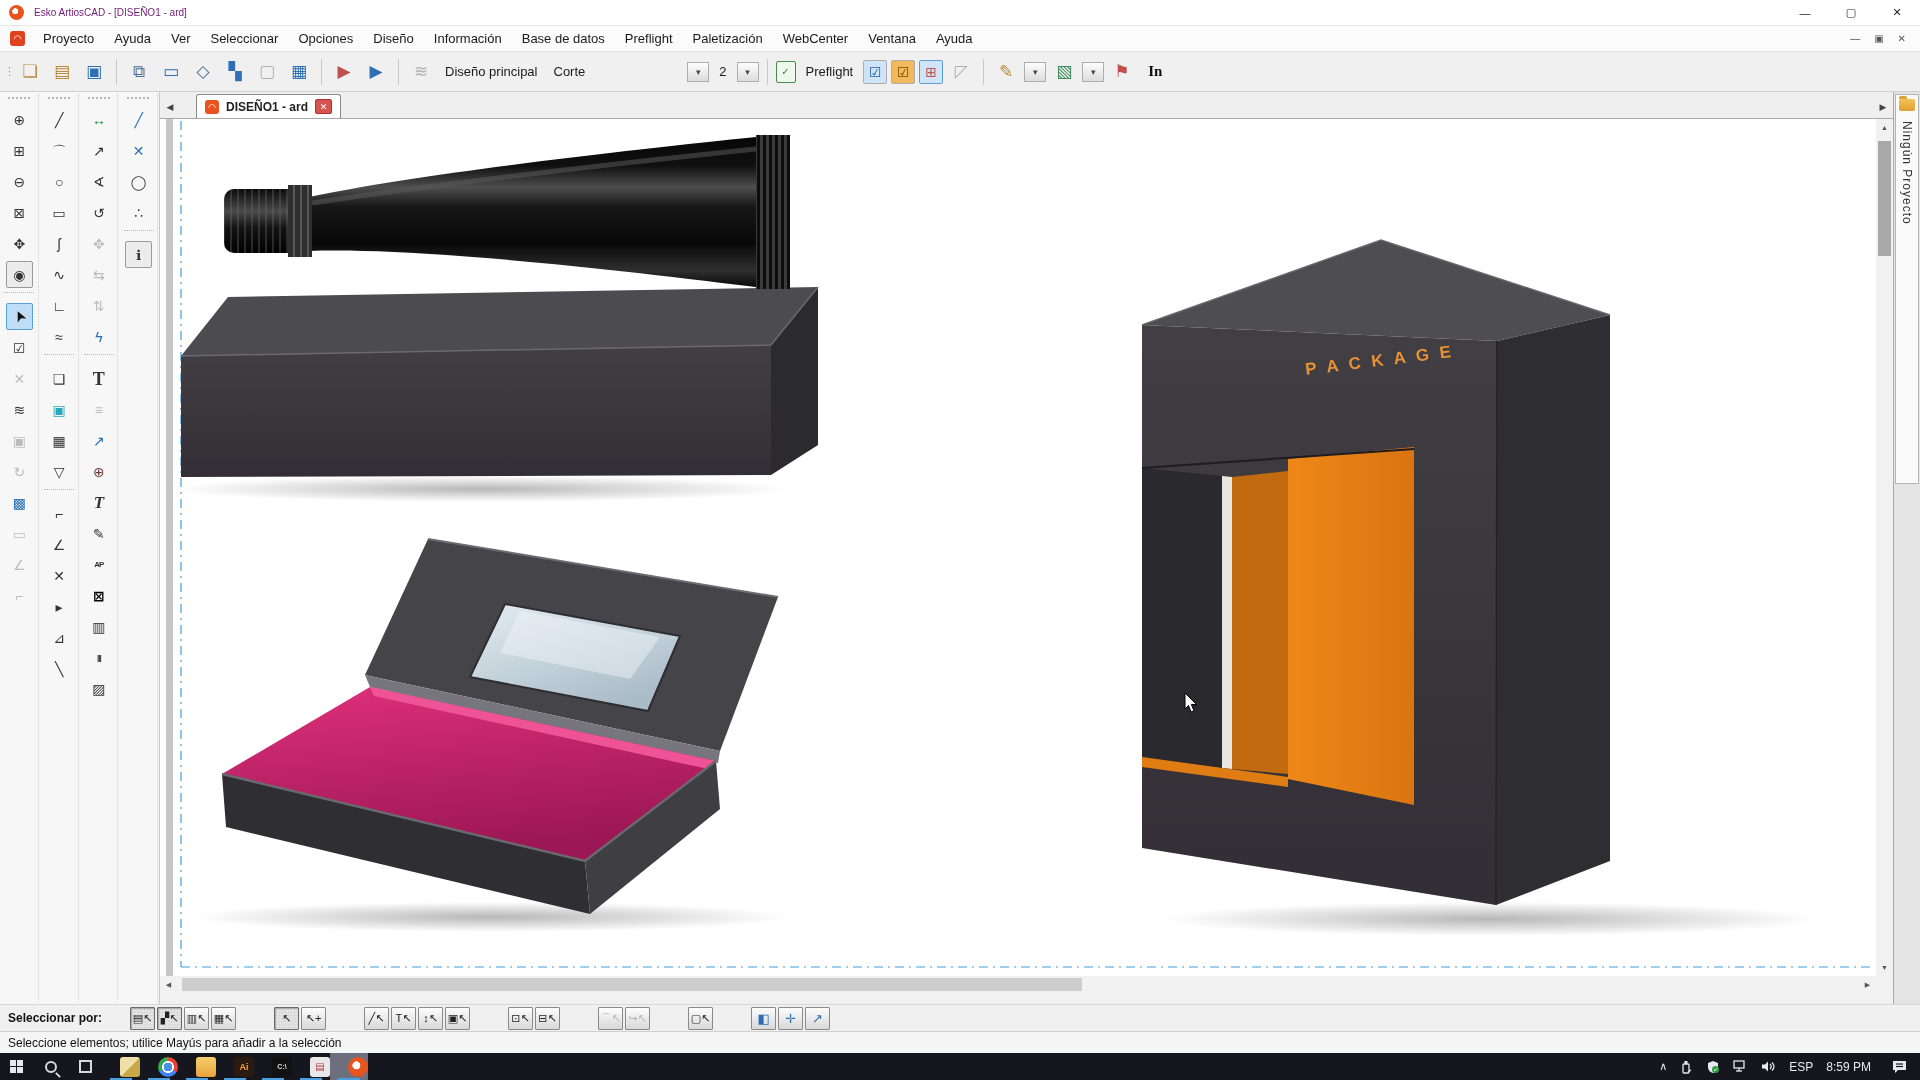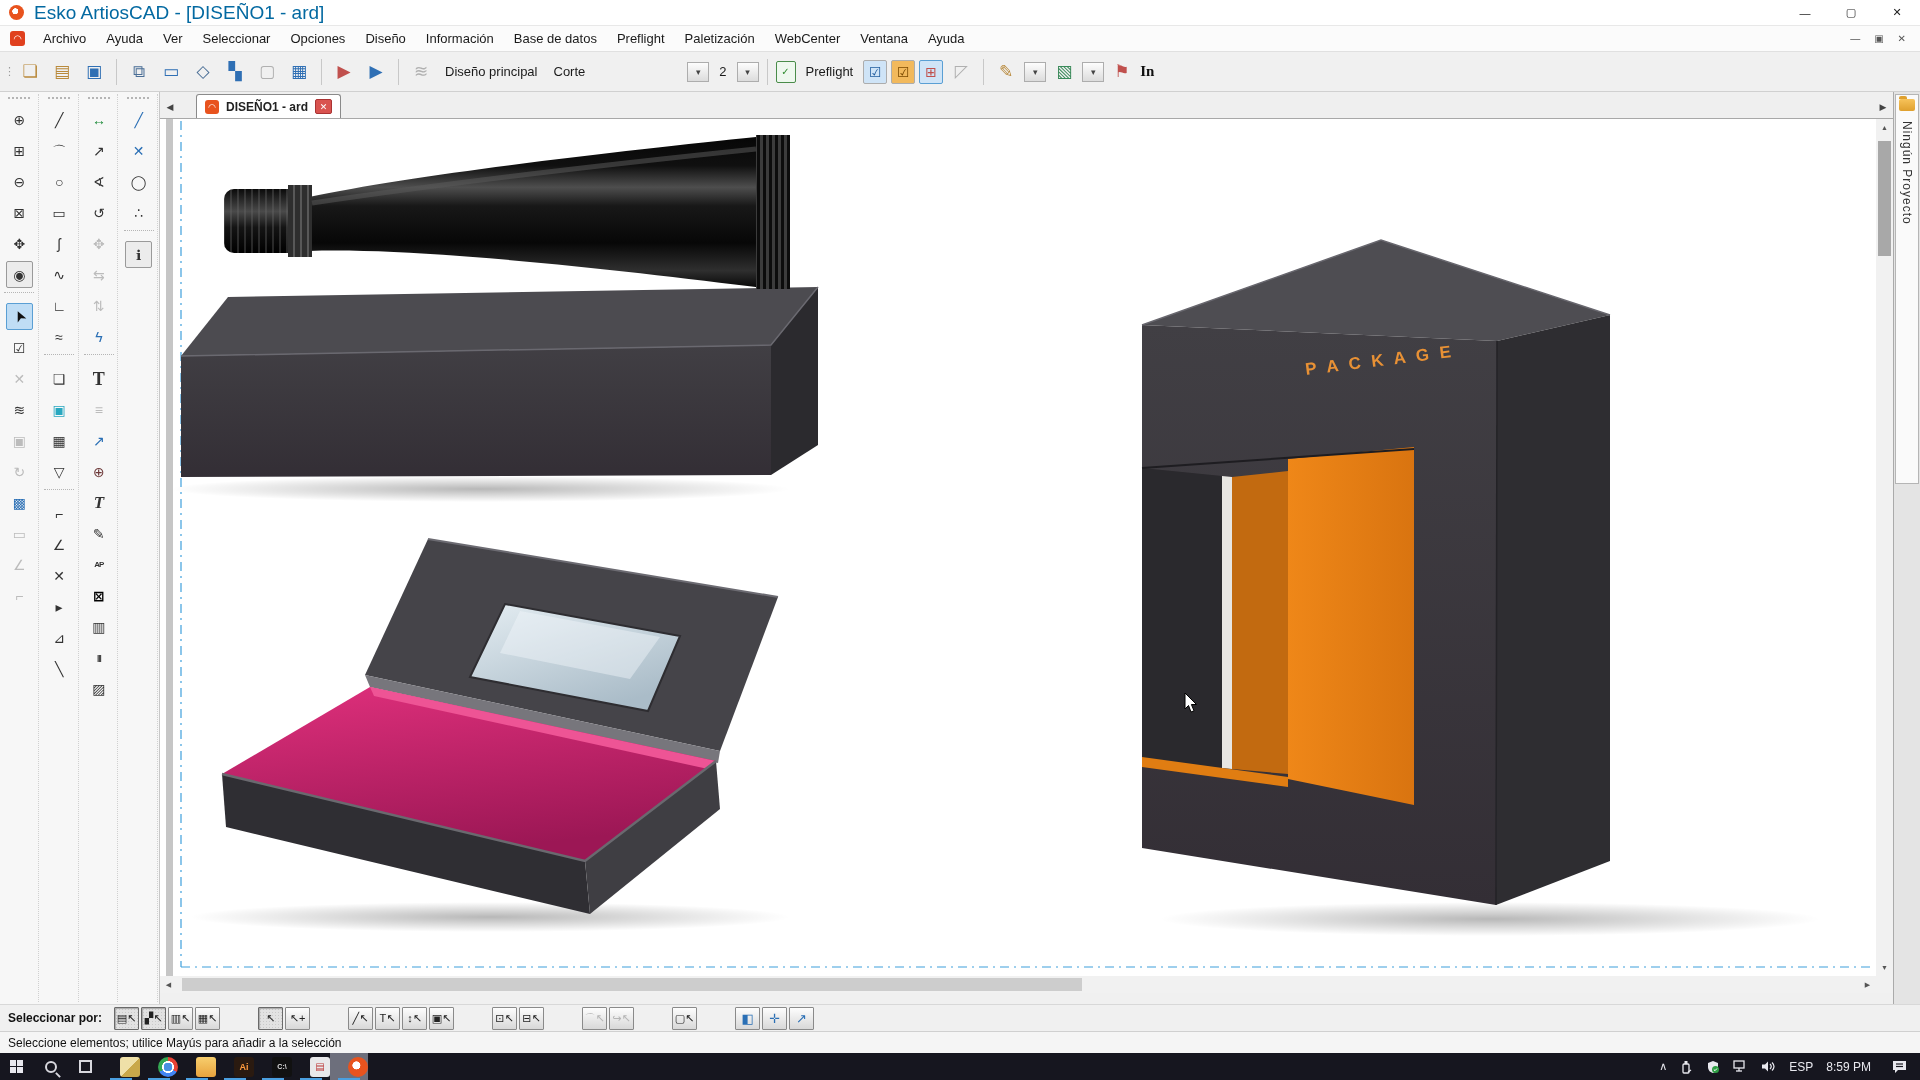--- a/index.html
+++ b/index.html
@@ -4,21 +4,21 @@
 <style>
   * { margin:0; padding:0; box-sizing:border-box; }
   html,body { width:1920px; height:1080px; overflow:hidden;
     font-family:"Liberation Sans","DejaVu Sans",sans-serif; background:#f0f0f0; }
 
   
   #titlebar { position:absolute; left:0; top:0; width:1920px; height:26px; background:#ffffff;
     display:flex; align-items:center; border-bottom:1px solid #e8e8e8; }
   .esko-logo { width:15px; height:15px; border-radius:50%; margin:0 10px 0 9px;
     background:radial-gradient(circle at 42% 42%, #ffffff 0 23%, #e8531e 26% 100%); }
-  #win-title { font-size:19px; color:#0369a1; }
+  #win-title { font-size:10px; color:#701a75; }
   .wbtns { margin-left:auto; display:flex; height:100%; }
   .wbtn { width:46px; height:100%; display:flex; align-items:center; justify-content:center;
     font-size:11px; color:#222; }
 
   
   #menubar { position:absolute; left:0; top:26px; width:1920px; height:26px; background:#fbfbfb;
     display:flex; align-items:center; border-bottom:1px solid #e0e0e0; }
   .doc-ico { width:15px; height:15px; border-radius:3px; background:#e0401e; color:#fff;
     font-size:10px; font-weight:bold; display:flex; align-items:center; justify-content:center;
     margin:0 8px 0 10px; }
@@ -41,21 +41,21 @@
   .tlabel { font-size:13px; color:#1a1a1a; padding:0 6px; }
   .combo-btn { width:22px; height:20px; border:1px solid #adadad; background:linear-gradient(#fdfdfd,#dcdcdc);
     display:flex; align-items:center; justify-content:center; font-size:9px; color:#444; }
   .preflight-ico { width:20px; height:22px; border:1px solid #4a8c4a; border-radius:2px;
     background:#eef8ee; color:#2e8b2e; font-size:10px; display:flex; align-items:center; justify-content:center; }
   .cb { width:24px; height:24px; display:flex; align-items:center; justify-content:center;
     border:1px solid #adadad; border-radius:2px; font-size:14px; }
   .cb.bluebg { background:#cfe4f7; color:#1f5c9e; }
   .cb.orangebg { background:#f2b95c; color:#7c4a00; }
   .cb.pressed { background:#cfe4f7; border-color:#5a9fd4; color:#c0504d; }
-  .in-label { font-family:"Liberation Serif","DejaVu Serif",serif; font-weight:bold; font-size:15px; color:#111; }
+  .in-label { font-family:"Liberation Serif","DejaVu Serif",serif; font-weight:bold; font-size:15px; color:#111;margin-left:8px; }
 
   
   #palette { position:absolute; left:0; top:92px; width:160px; height:912px; background:#f7f7f7;
     border-right:1px solid #c8c8c8; display:flex; gap:2px; padding:2px 1px; }
   .pcol { width:38px; display:flex; flex-direction:column; align-items:center; gap:4px;
     border-right:1px dotted #d0d0d0; padding-top:12px; position:relative; }
   .pcol::before { content:""; position:absolute; top:2px; left:6px; right:6px; height:5px;
     background-image:radial-gradient(#b5b5b5 1px, transparent 1px); background-size:4px 4px; }
   .tool { width:27px; height:27px; display:flex; align-items:center; justify-content:center;
     border:1px solid transparent; border-radius:2px; }
@@ -105,21 +105,21 @@
     border:1px solid #b5b5b5; display:flex; flex-direction:column; align-items:center; padding-top:4px; }
   .folder-ico { width:16px; height:12px; background:linear-gradient(#f7c35a,#dfa02e); border-radius:2px;
     position:relative; margin-bottom:10px; }
   .folder-ico::before { content:""; position:absolute; top:-3px; left:0; width:8px; height:3px;
     background:#dfa02e; border-radius:2px 2px 0 0; }
   #project-label { writing-mode:vertical-rl; font-size:12px; color:#333; letter-spacing:1px; }
 
   
   #selectbar { position:absolute; left:0; top:1004px; width:1920px; height:27px; background:#f0f0f0;
     border-top:1px solid #d8d8d8; display:flex; align-items:center; }
-  #selectbar-label { font-size:12px; font-weight:bold; color:#111; padding:0 12px 0 8px;text-align:center; }
+  #selectbar-label { font-size:12px; font-weight:bold; color:#111; padding:0 28px 0 8px;text-align:center; }
   #selbtns { display:flex; gap:2px; align-items:center; }
   .selbtn { width:25px; height:23px; border:1px solid #8a8a8a; background:linear-gradient(#fdfdfd,#d8d8d8);
     display:flex; align-items:center; justify-content:center; font-size:11px; color:#222; border-radius:1px; }
   .selbtn.gap { margin-left:36px; }
   .selbtn.pressed { background:#e2e2e2;
     background-image:radial-gradient(#c9c9c9 1px, transparent 1px); background-size:3px 3px;
     border-color:#6a6a6a; box-shadow:inset 1px 1px 1px rgba(0,0,0,.25); }
   .selbtn.disabled { color:#b5b5b5; }
   .selbtn.blue { color:#2a6fb5; font-size:13px; }
 
@@ -169,21 +169,21 @@
     <span class="wbtn">—</span>
     <span class="wbtn">▢</span>
     <span class="wbtn close">✕</span>
   </div>
 </div>
 
 <div id="menubar">
   <span class="doc-ico">◠</span>
   <div id="menu-items">
 
-  <span class="menu-item">Archivo</span>
+  <span class="menu-item">Proyecto</span>
       <span class="menu-item">Ayuda</span>
       <span class="menu-item">Ver</span>
       <span class="menu-item">Seleccionar</span>
       <span class="menu-item">Opciones</span>
       <span class="menu-item">Diseño</span>
       <span class="menu-item">Información</span>
       <span class="menu-item">Base de datos</span>
       <span class="menu-item">Preflight</span>
       <span class="menu-item">Paletización</span>
       <span class="menu-item">WebCenter</span>

